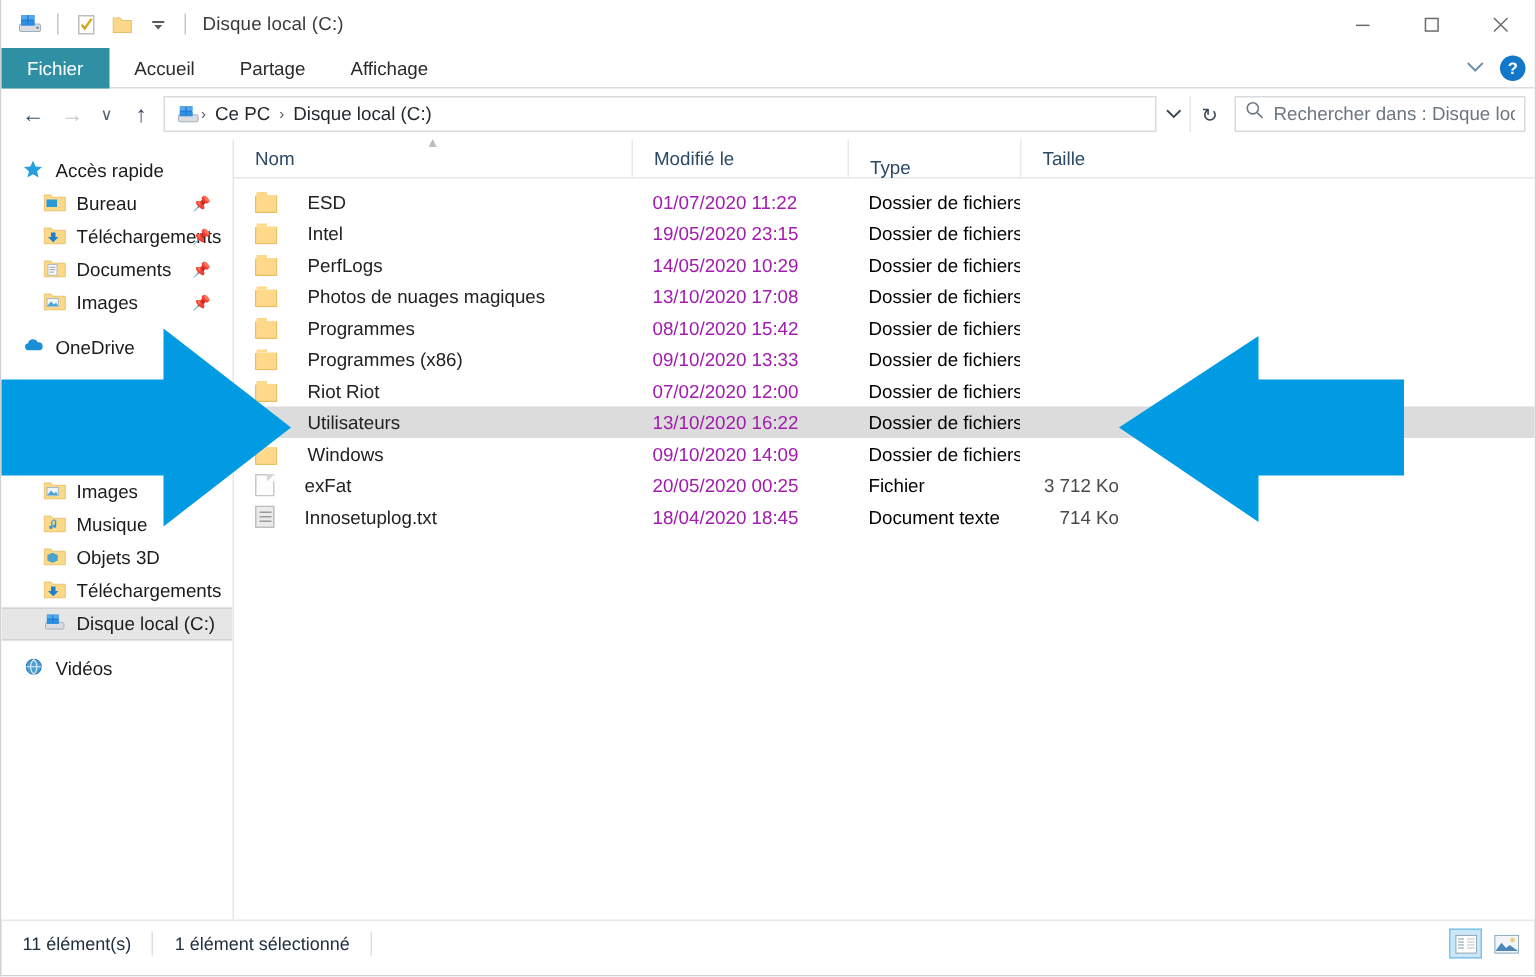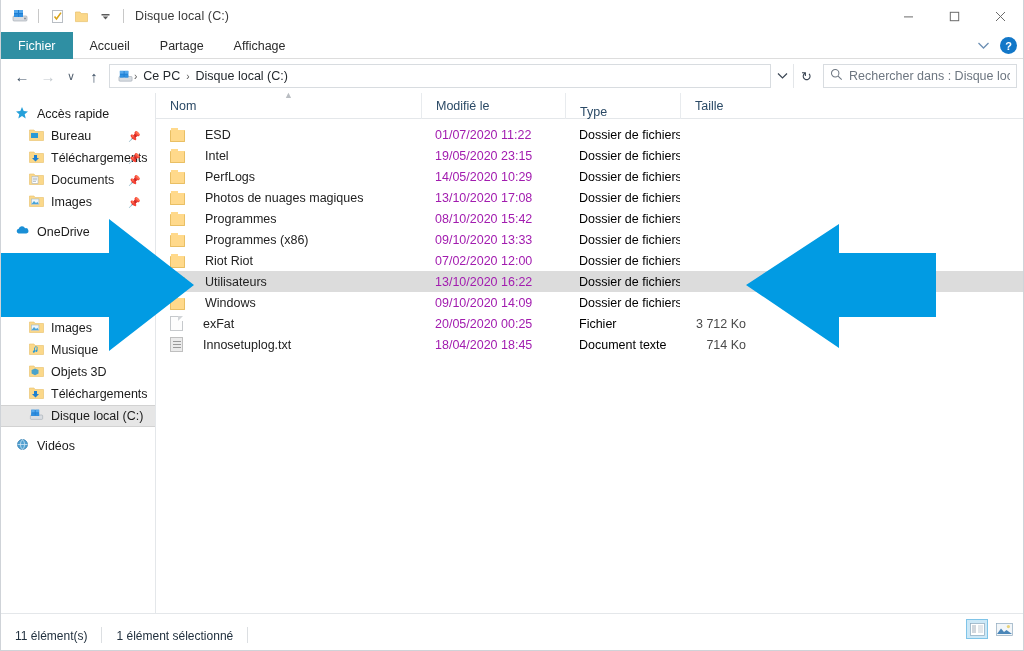--- a/index.html
+++ b/index.html
@@ -225,21 +225,21 @@
     content: ""; position: absolute; left: 2px; top: 3px;
     width: 8px; height: 1px; background: #9a9a9a;
     box-shadow: 0 3px 0 #9a9a9a, 0 6px 0 #9a9a9a;
   }
 
   
   .statusbar {
     position: relative;
     height: 30px;
     border-top: 1px solid #e4e7ea;
-    display: flex; align-items: flex-end;
+    display: flex; align-items: center;
     font-size: 12px; color: #22313f;
     padding-left: 14px;
   }
   .st-item { padding-right: 14px; }
   .st-div { width: 1px; height: 16px; background: #dcdfe2; margin-right: 14px; }
   .viewbtns {
     position: absolute; right: 8px; top: 0; height: 30px;
     display: flex; align-items: center; gap: 5px;
   }
   .vb { width: 22px; height: 20px; display: flex; align-items: center; justify-content: center; }

